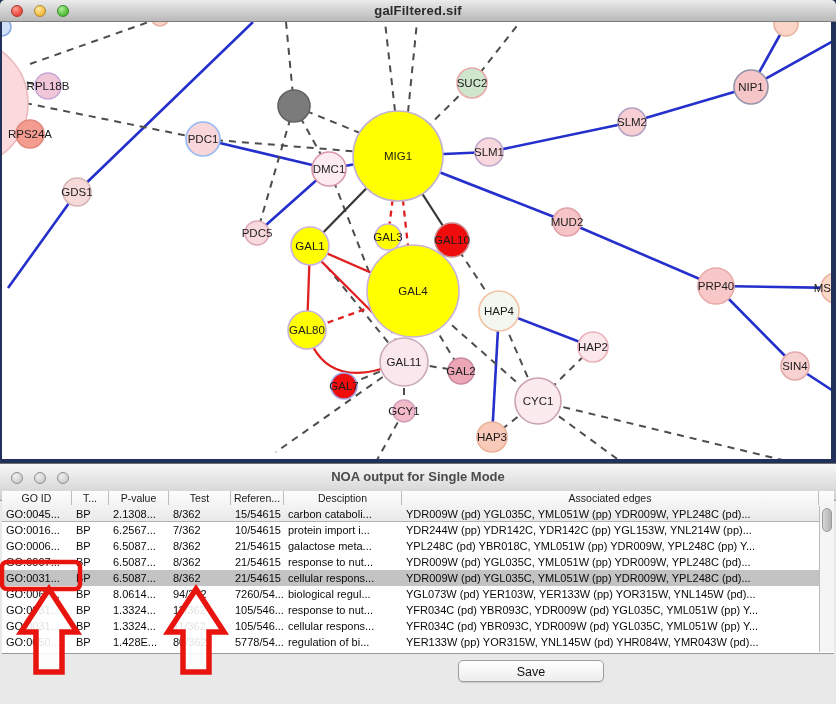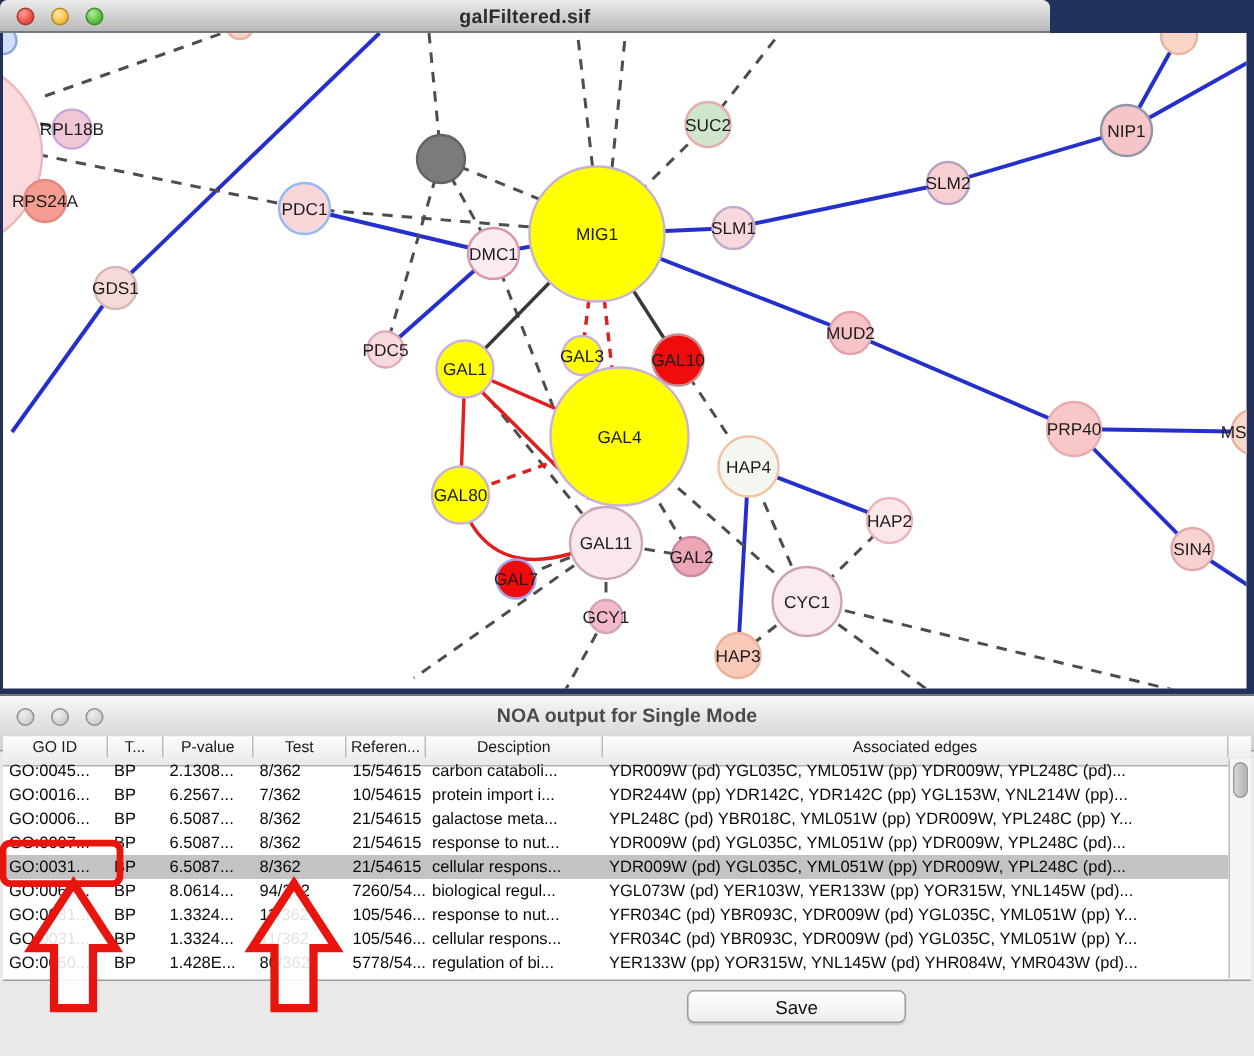--- a/index.html
+++ b/index.html
@@ -4,21 +4,21 @@
 <style>
   html,body{margin:0;padding:0;}
   body{
     width:836px;height:704px;position:relative;overflow:hidden;
     background:#22315a;
     font-family:"Liberation Sans","DejaVu Sans",sans-serif;
     -webkit-font-smoothing:antialiased;
   }
   
   .net-titlebar{
-    position:absolute;left:0;top:0;width:700px;height:22px;
+    position:absolute;left:0;top:0;width:836px;height:22px;
     background:linear-gradient(#ececec,#cfcfcf 55%,#b9b9b9);
     border-bottom:1px solid #7d7d7d;border-radius:5px 5px 0 0;
     box-sizing:border-box;
   }
   .net-title{
     position:absolute;left:0;right:0;top:3px;text-align:center;
     font-size:13px;font-weight:700;color:#2b2b2b;letter-spacing:.2px;
   }
   .tl{position:absolute;top:5px;width:12px;height:12px;border-radius:50%;box-sizing:border-box;}
   .tl-red{left:11px;background:radial-gradient(circle at 35% 30%,#ff9f97,#ee4f45 60%,#c43c33);border:1px solid #a83a30;}
@@ -43,21 +43,21 @@
   .noa-title{
     position:absolute;left:0;right:0;top:5px;text-align:center;
     font-size:13px;font-weight:700;color:#4a4a4a;
   }
   .noa-tl{top:8px;}
   .noa-table-area{
     position:absolute;left:2px;top:27px;width:832px;height:163px;background:#ffffff;
     border-bottom:1px solid #9a9a9a;box-sizing:border-box;
   }
   .noa-header{
-    position:absolute;left:0;top:0;height:20px;width:832px;
+    position:absolute;left:0;top:0;height:31px;width:832px;
     background:linear-gradient(#fdfdfd,#e9e9e9);
     border-bottom:1px solid #b2b2b2;box-sizing:border-box;white-space:nowrap;font-size:0;
   }
   .noa-header .hcell{
     display:inline-block;height:14px;line-height:14px;text-align:center;
     font-size:10.5px;color:#1a1a1a;border-right:1px solid #bcbcbc;
     box-sizing:border-box;overflow:hidden;vertical-align:top;
   }
   .noa-rows{position:absolute;left:0;top:15px;width:817px;}
   .noa-row{position:relative;height:16px;white-space:nowrap;font-size:0;}

